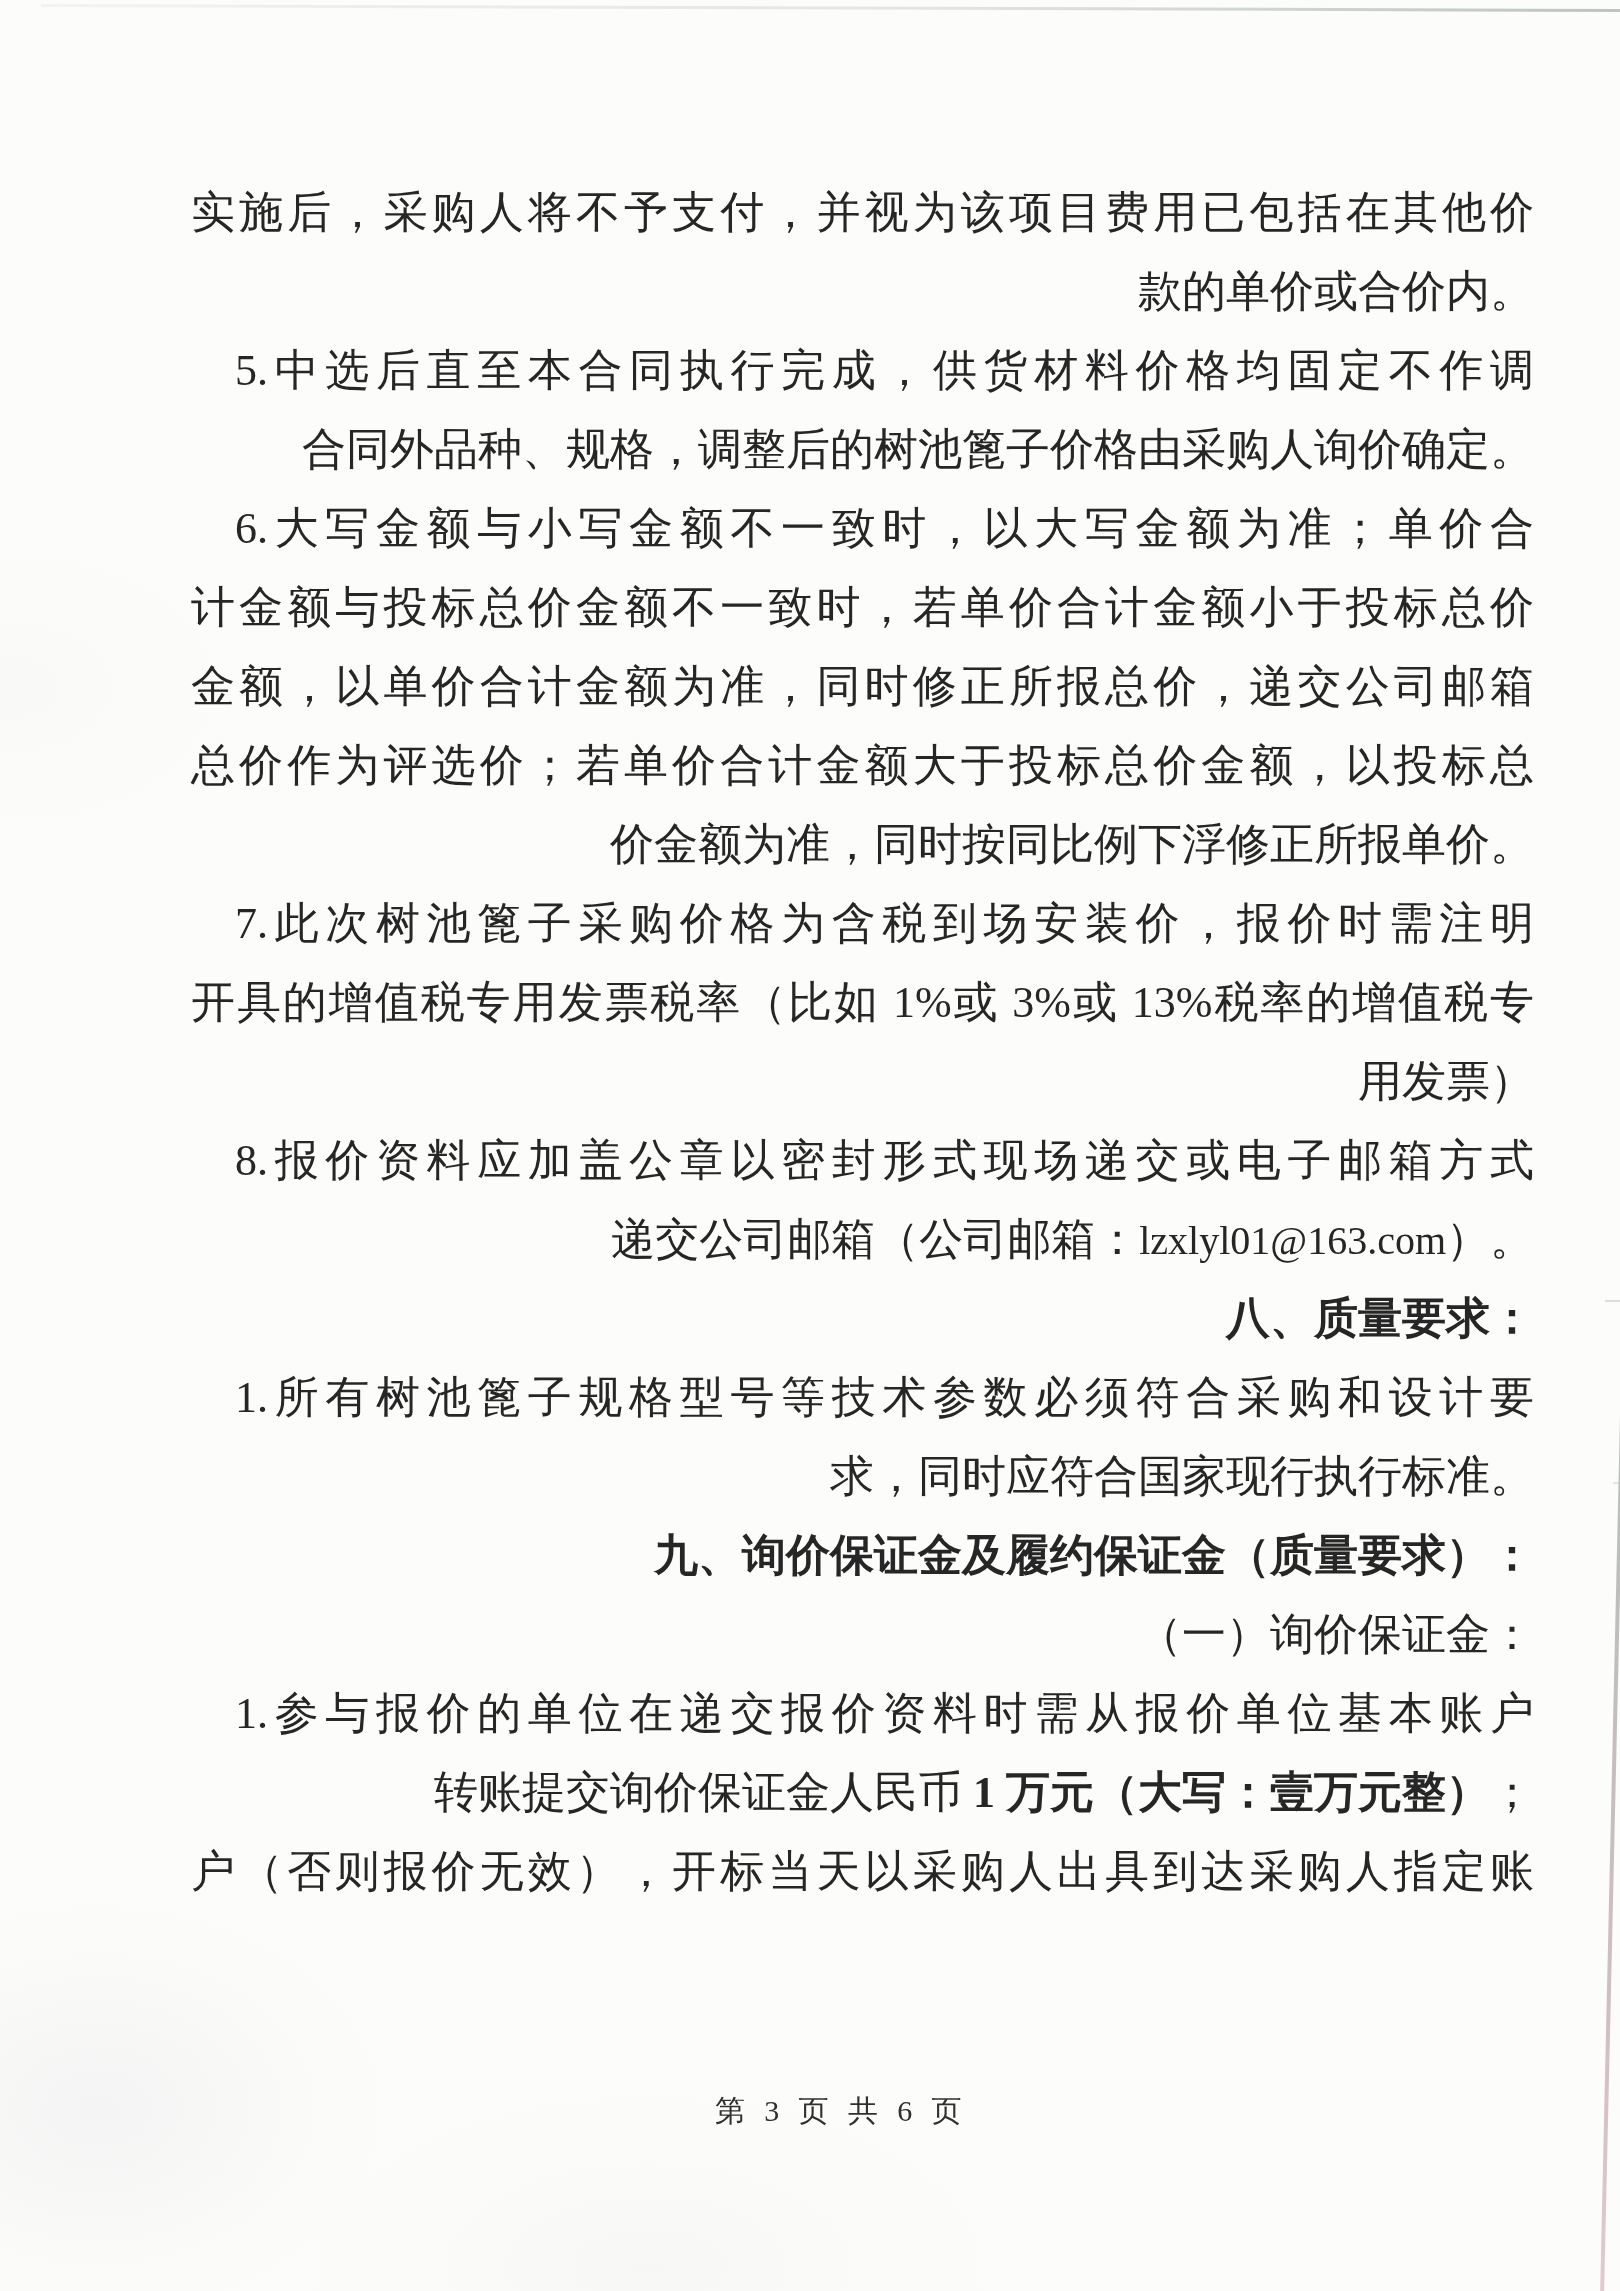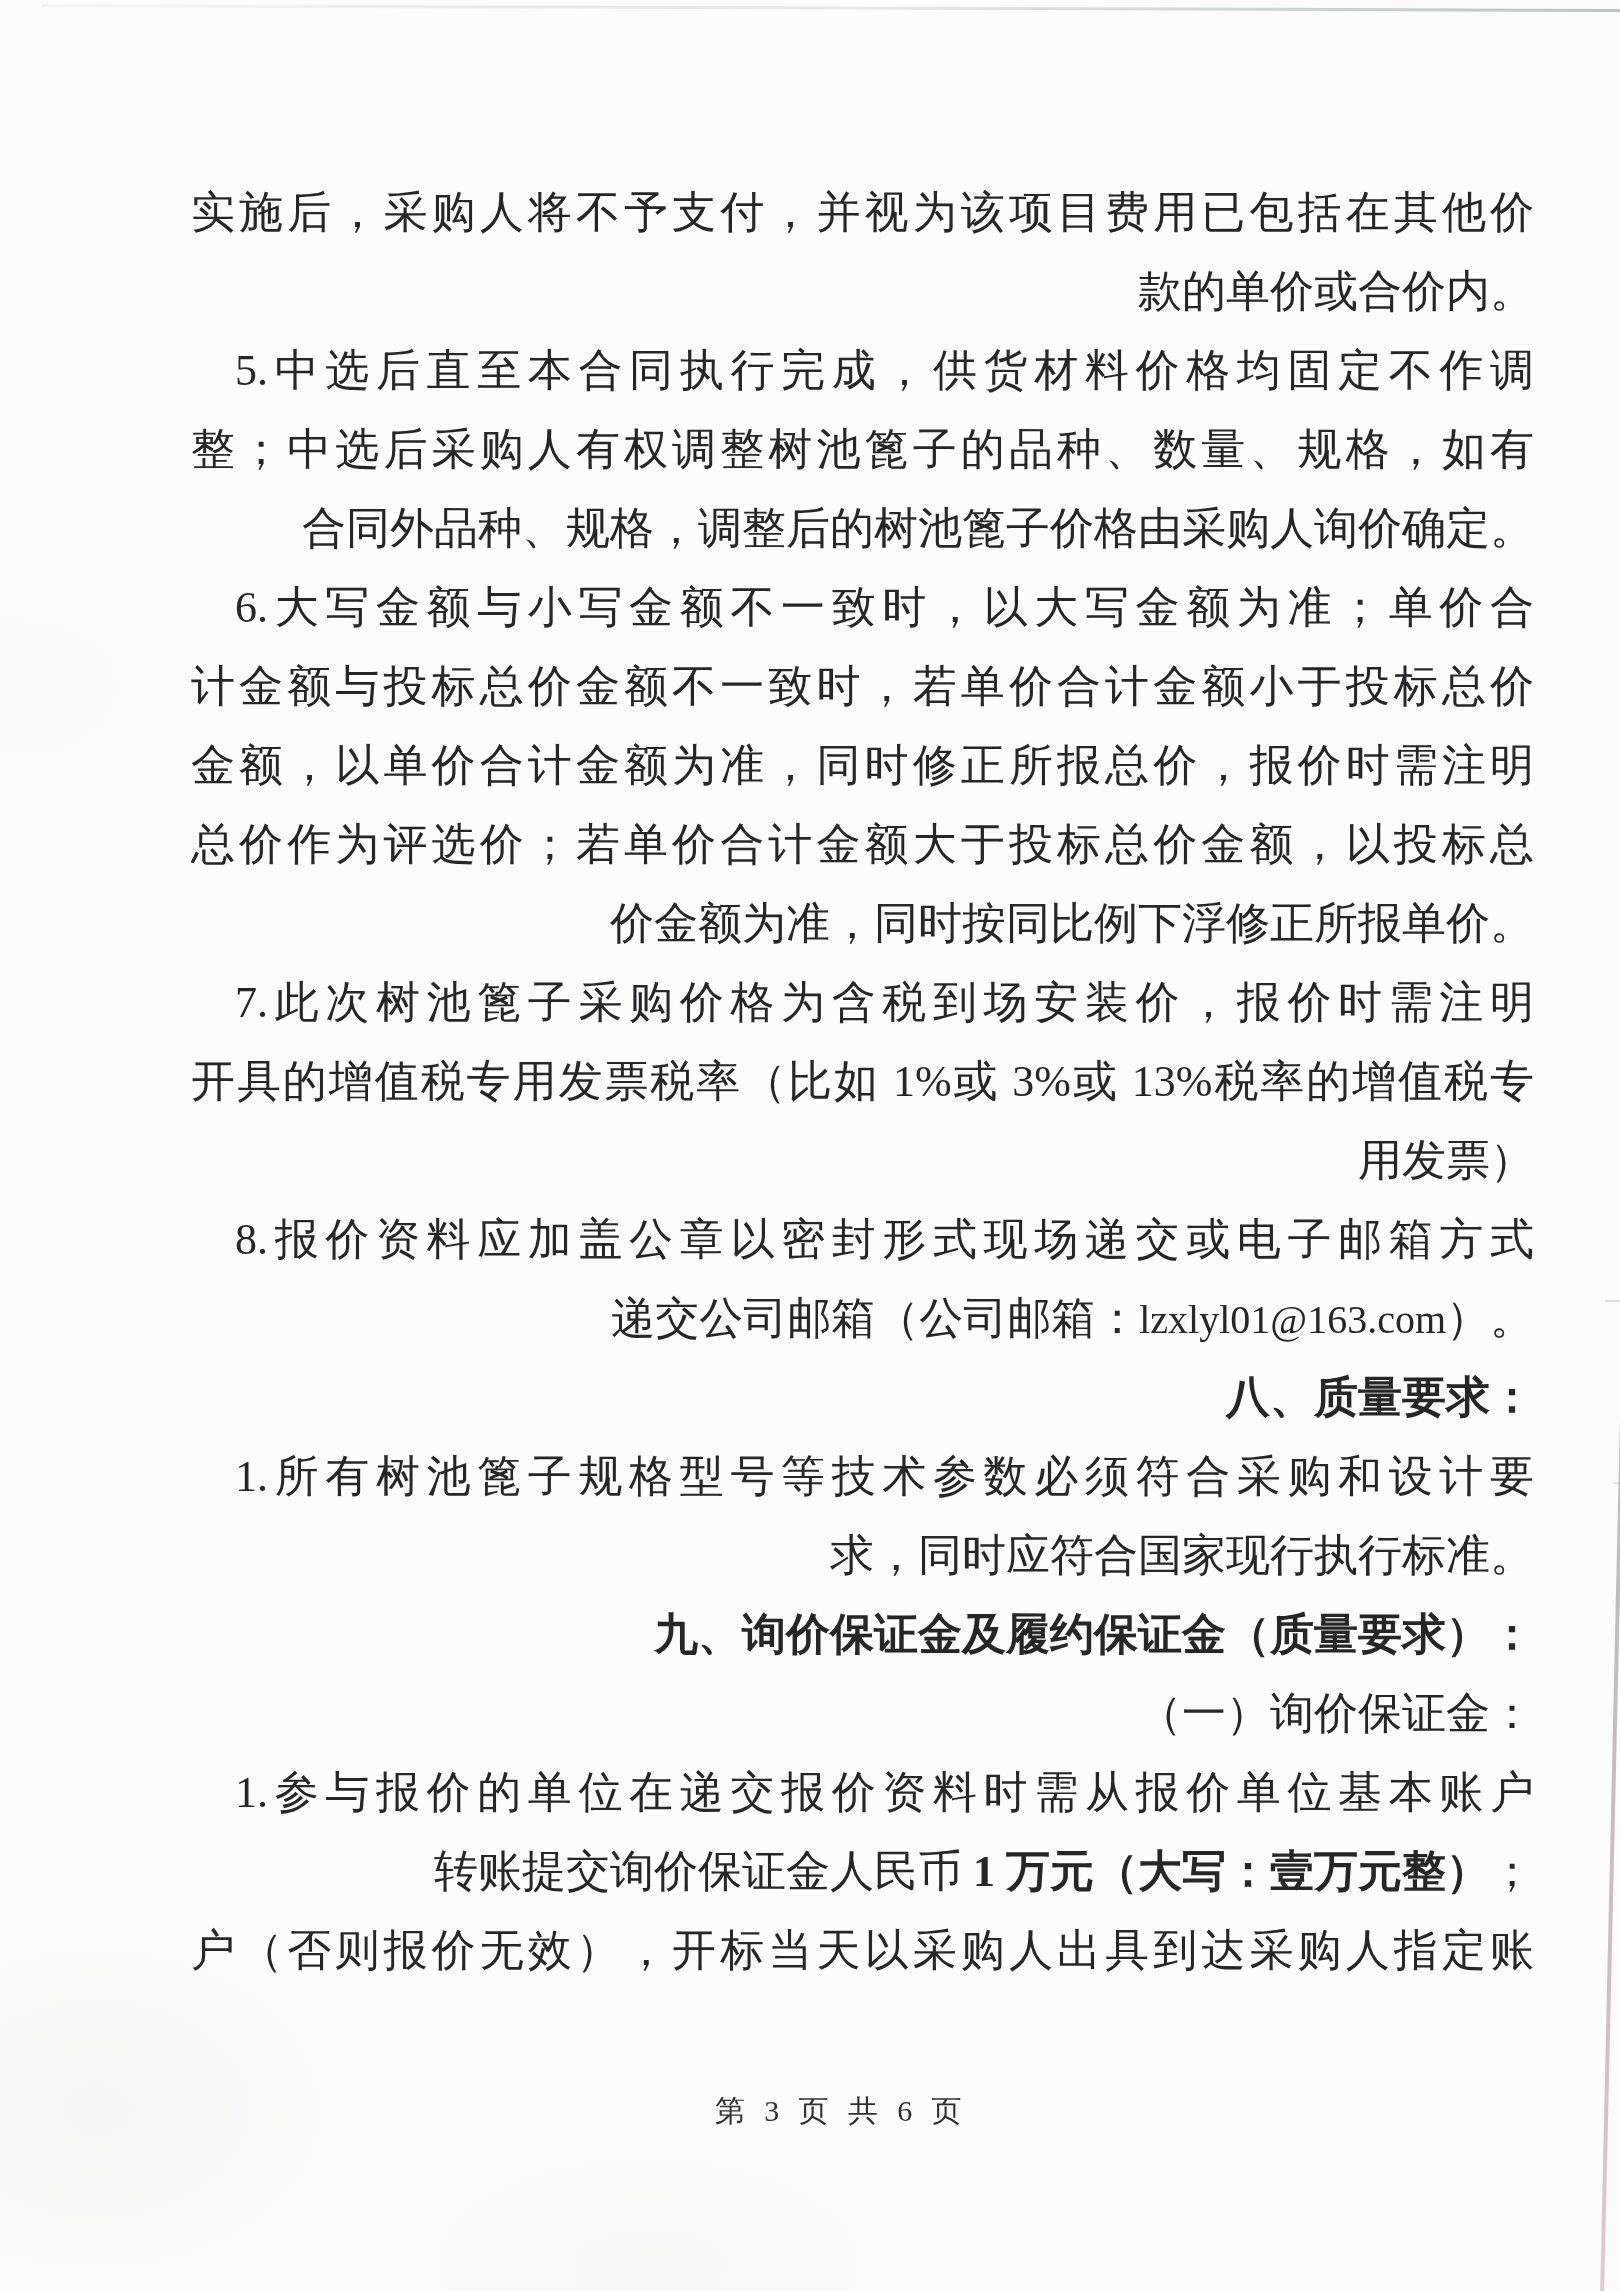--- a/index.html
+++ b/index.html
@@ -94,25 +94,24 @@
 </style>
 </head>
 <body>
 
 <div class="page">
 
   <div id="doc-body">
       <div class="line jfull"><span>实施后，采购人将不予支付，并视为该项目费用已包括在其他价</span></div>
       <div class="line"><span>款的单价或合价内。</span></div>
       <div class="line indent jfull"><span>5.中选后直至本合同执行完成，供货材料价格均固定不作调</span></div>
-      <div class="line jfull"><span>整；中选后采购人有权调整树池篦子的品种、数量、规格，如有</span></div>
       <div class="line"><span>合同外品种、规格，调整后的树池篦子价格由采购人询价确定。</span></div>
       <div class="line indent jfull"><span>6.大写金额与小写金额不一致时，以大写金额为准；单价合</span></div>
       <div class="line jfull"><span>计金额与投标总价金额不一致时，若单价合计金额小于投标总价</span></div>
-      <div class="line jfull"><span>金额，以单价合计金额为准，同时修正所报总价，报价时需注明</span></div>
+      <div class="line jfull"><span>金额，以单价合计金额为准，同时修正所报总价，递交公司邮箱</span></div>
       <div class="line jfull"><span>总价作为评选价；若单价合计金额大于投标总价金额，以投标总</span></div>
       <div class="line"><span>价金额为准，同时按同比例下浮修正所报单价。</span></div>
       <div class="line indent jfull"><span>7.此次树池篦子采购价格为含税到场安装价，报价时需注明</span></div>
       <div class="line jfull"><span>开具的增值税专用发票税率（比如 1%或 3%或 13%税率的增值税专</span></div>
       <div class="line"><span>用发票）</span></div>
       <div class="line indent jfull"><span>8.报价资料应加盖公章以密封形式现场递交或电子邮箱方式</span></div>
       <div class="line"><span>递交公司邮箱（公司邮箱：</span><span class="mono">lzxlyl01@163.com</span><span>）。</span></div>
       <div class="line indent"><span class="b">八、质量要求：</span></div>
       <div class="line indent jfull"><span>1.所有树池篦子规格型号等技术参数必须符合采购和设计要</span></div>
       <div class="line"><span>求，同时应符合国家现行执行标准。</span></div>

